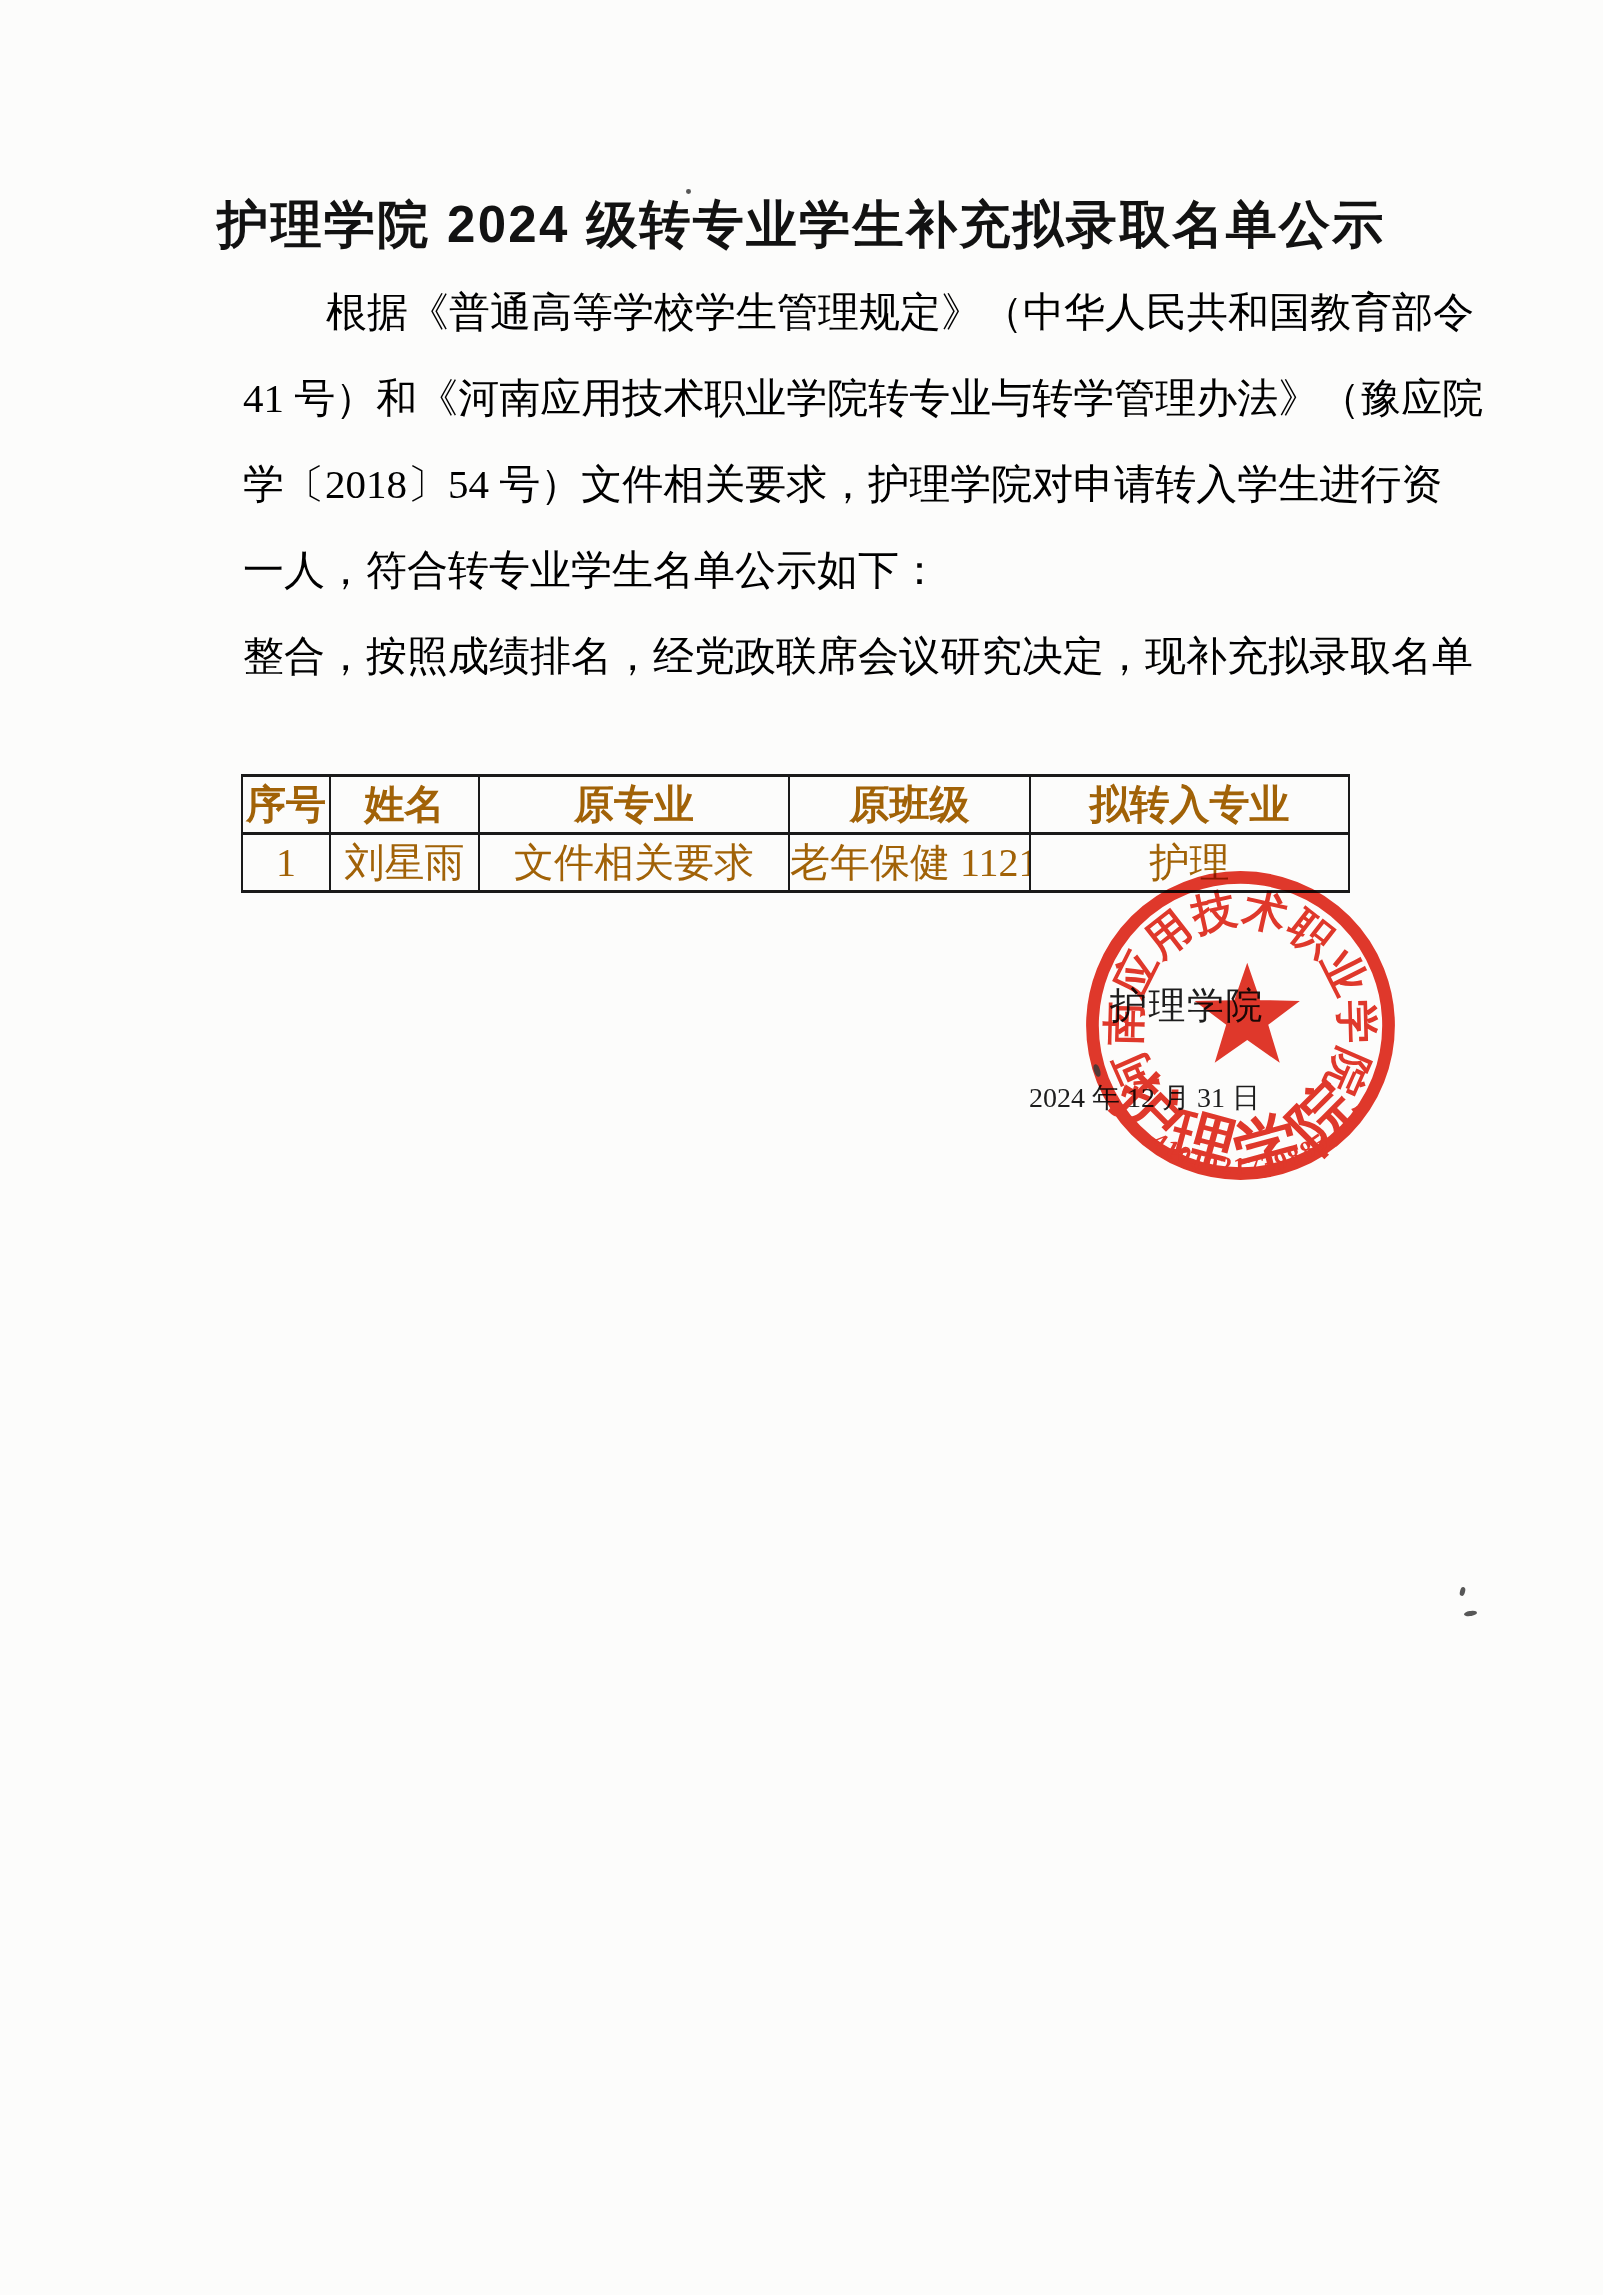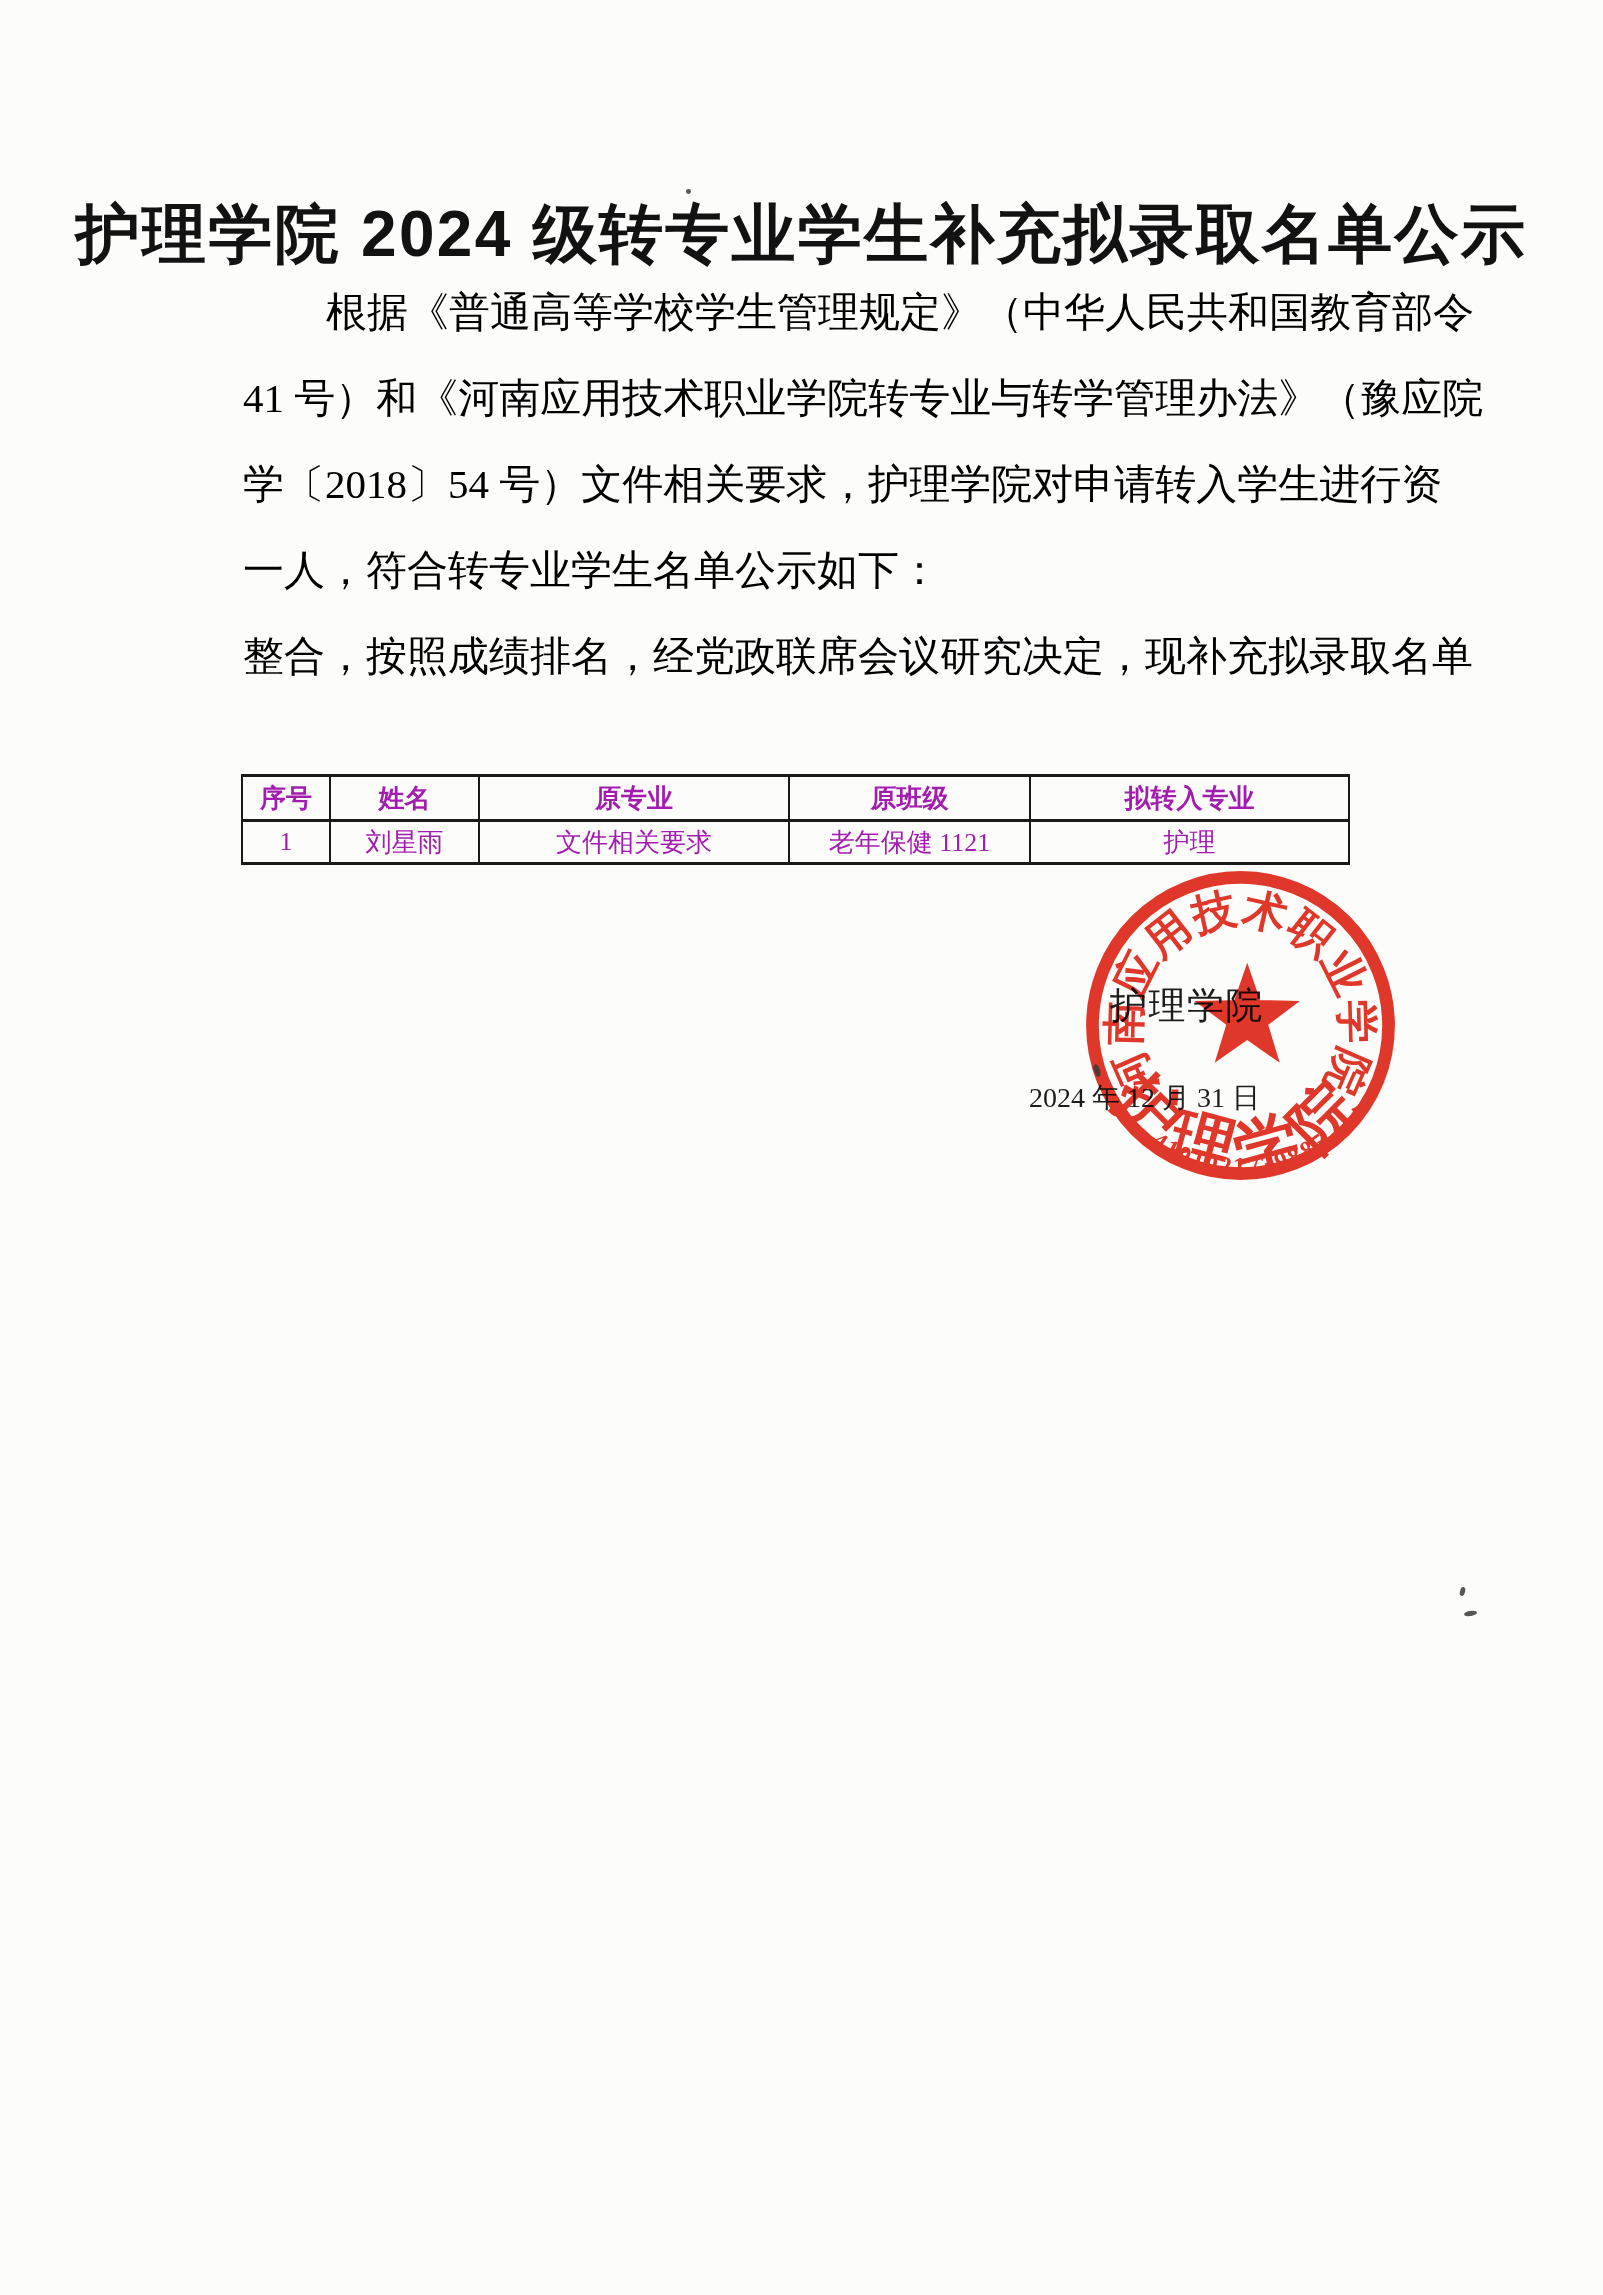--- a/index.html
+++ b/index.html
@@ -4,32 +4,32 @@
 <style>
   html,body { margin:0; padding:0; background:#e8e8e8; }
   .page {
     position:relative; width:1603px; height:2295px;
     background:#fcfcfb; overflow:hidden;
     font-family:"Liberation Serif", serif; color:#1b1b1b;
   }
   .doc-title {
     position:absolute; top:191px; left:0; width:100%;
     text-align:center; font-family:"Liberation Sans", sans-serif;
-    font-weight:700; font-size:64px; letter-spacing:2.3px; color:#121212;
+    font-weight:700; font-size:51px; letter-spacing:2.3px; color:#121212;
     white-space:nowrap;
   }
   .body-text { position:absolute; left:243px; top:269px; width:1136px; font-size:41px; color:#000000; }
   .body-line { height:86px; line-height:86px; text-align:justify; text-align-last:justify; white-space:nowrap; }
   .body-line.first-line { text-indent:83px; }
   .body-line.last-line { text-align-last:left; white-space:normal; }
 
   table.roster {
     position:absolute; left:241px; top:774px; width:1107px;
     border-collapse:collapse; table-layout:fixed;
-    font-size:26px; color:#a21caf;
+    font-size:40px; color:#a16207;
   }
   table.roster td, table.roster th {
     border:2.3px solid #1a1a1a; text-align:center; vertical-align:middle;
     padding:0; overflow:hidden; white-space:nowrap;
   }
   table.roster tr.head th { border-top-width:3.8px; border-bottom-width:3.1px; height:42px; font-weight:600; }
   table.roster tr.data td { border-bottom-width:3.1px; height:40px; font-weight:400; }
 
   .sign-dept {
     position:absolute; left:1110px; top:981px;

